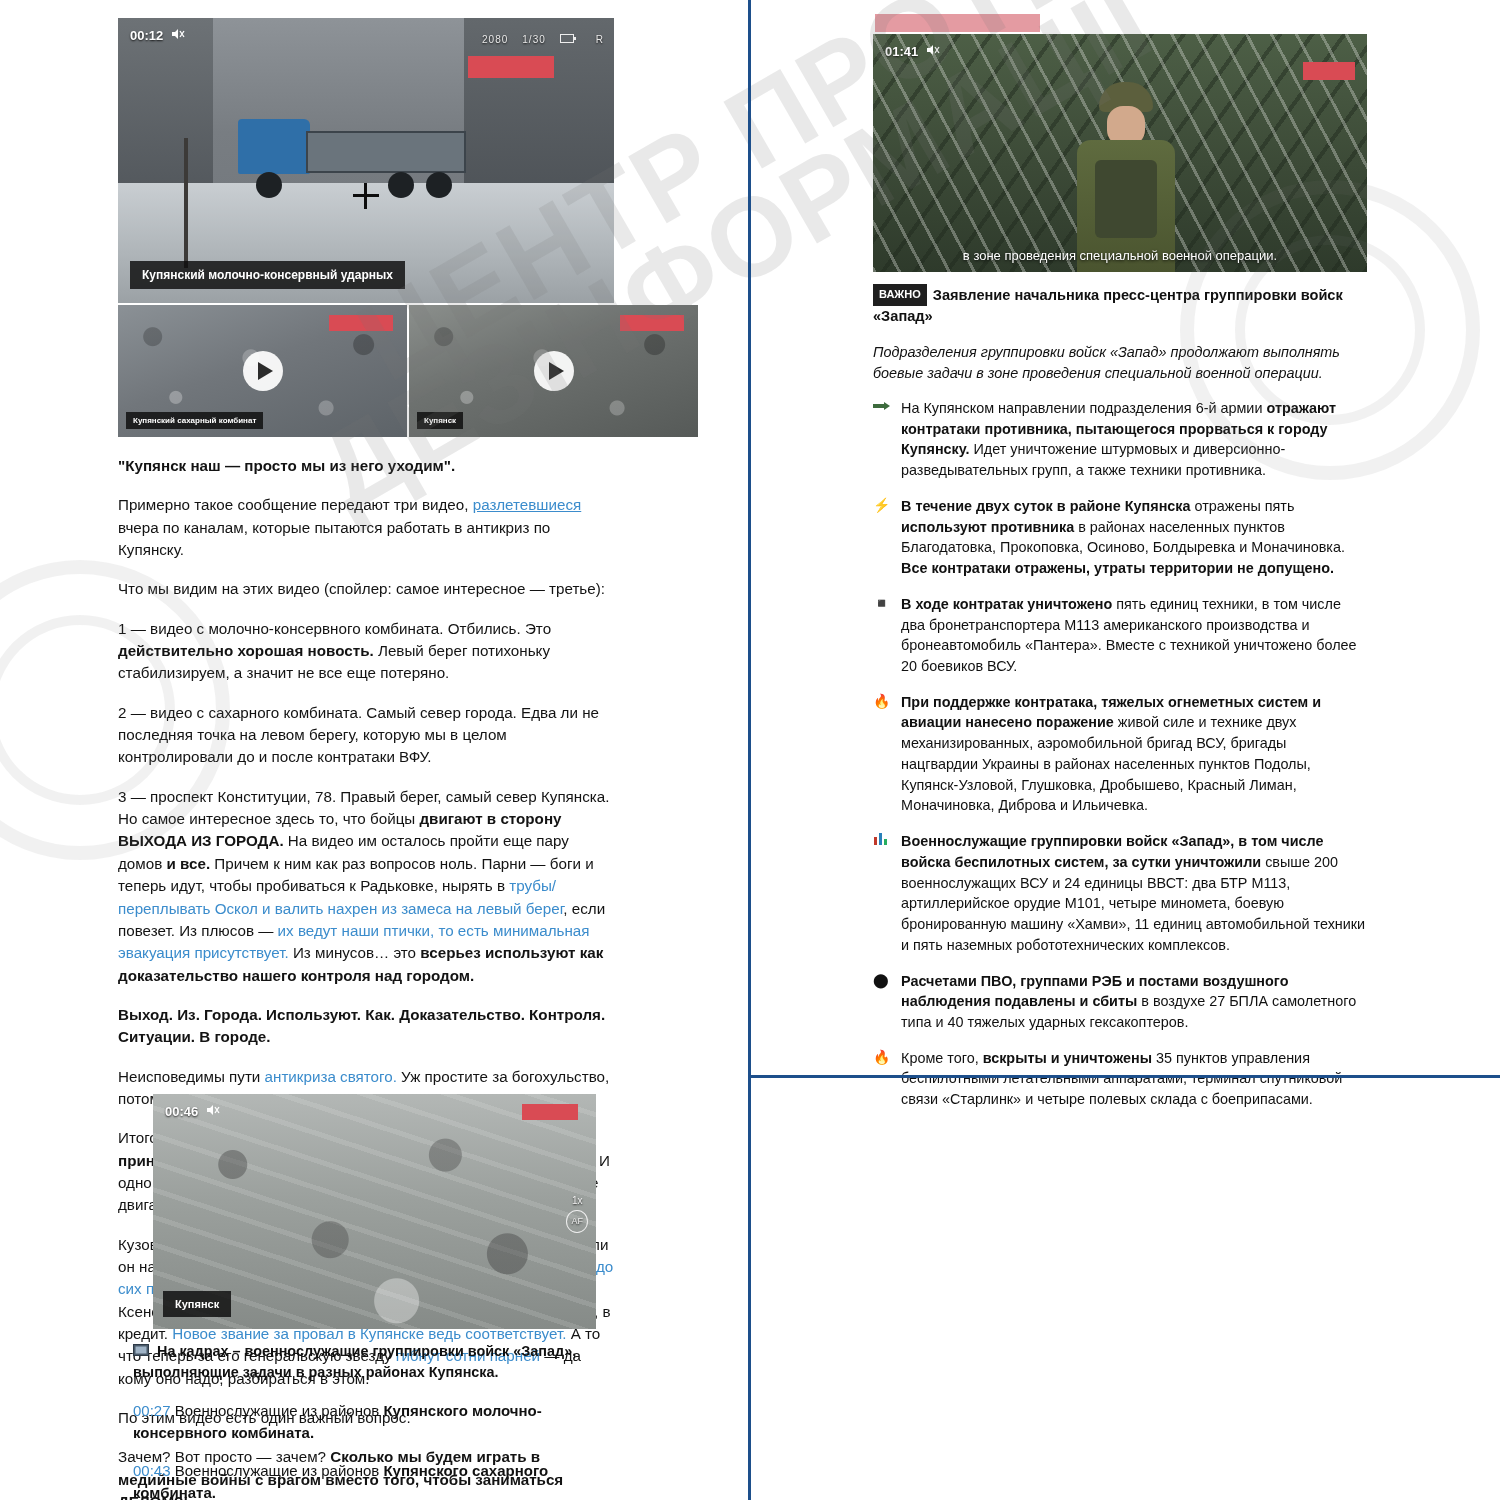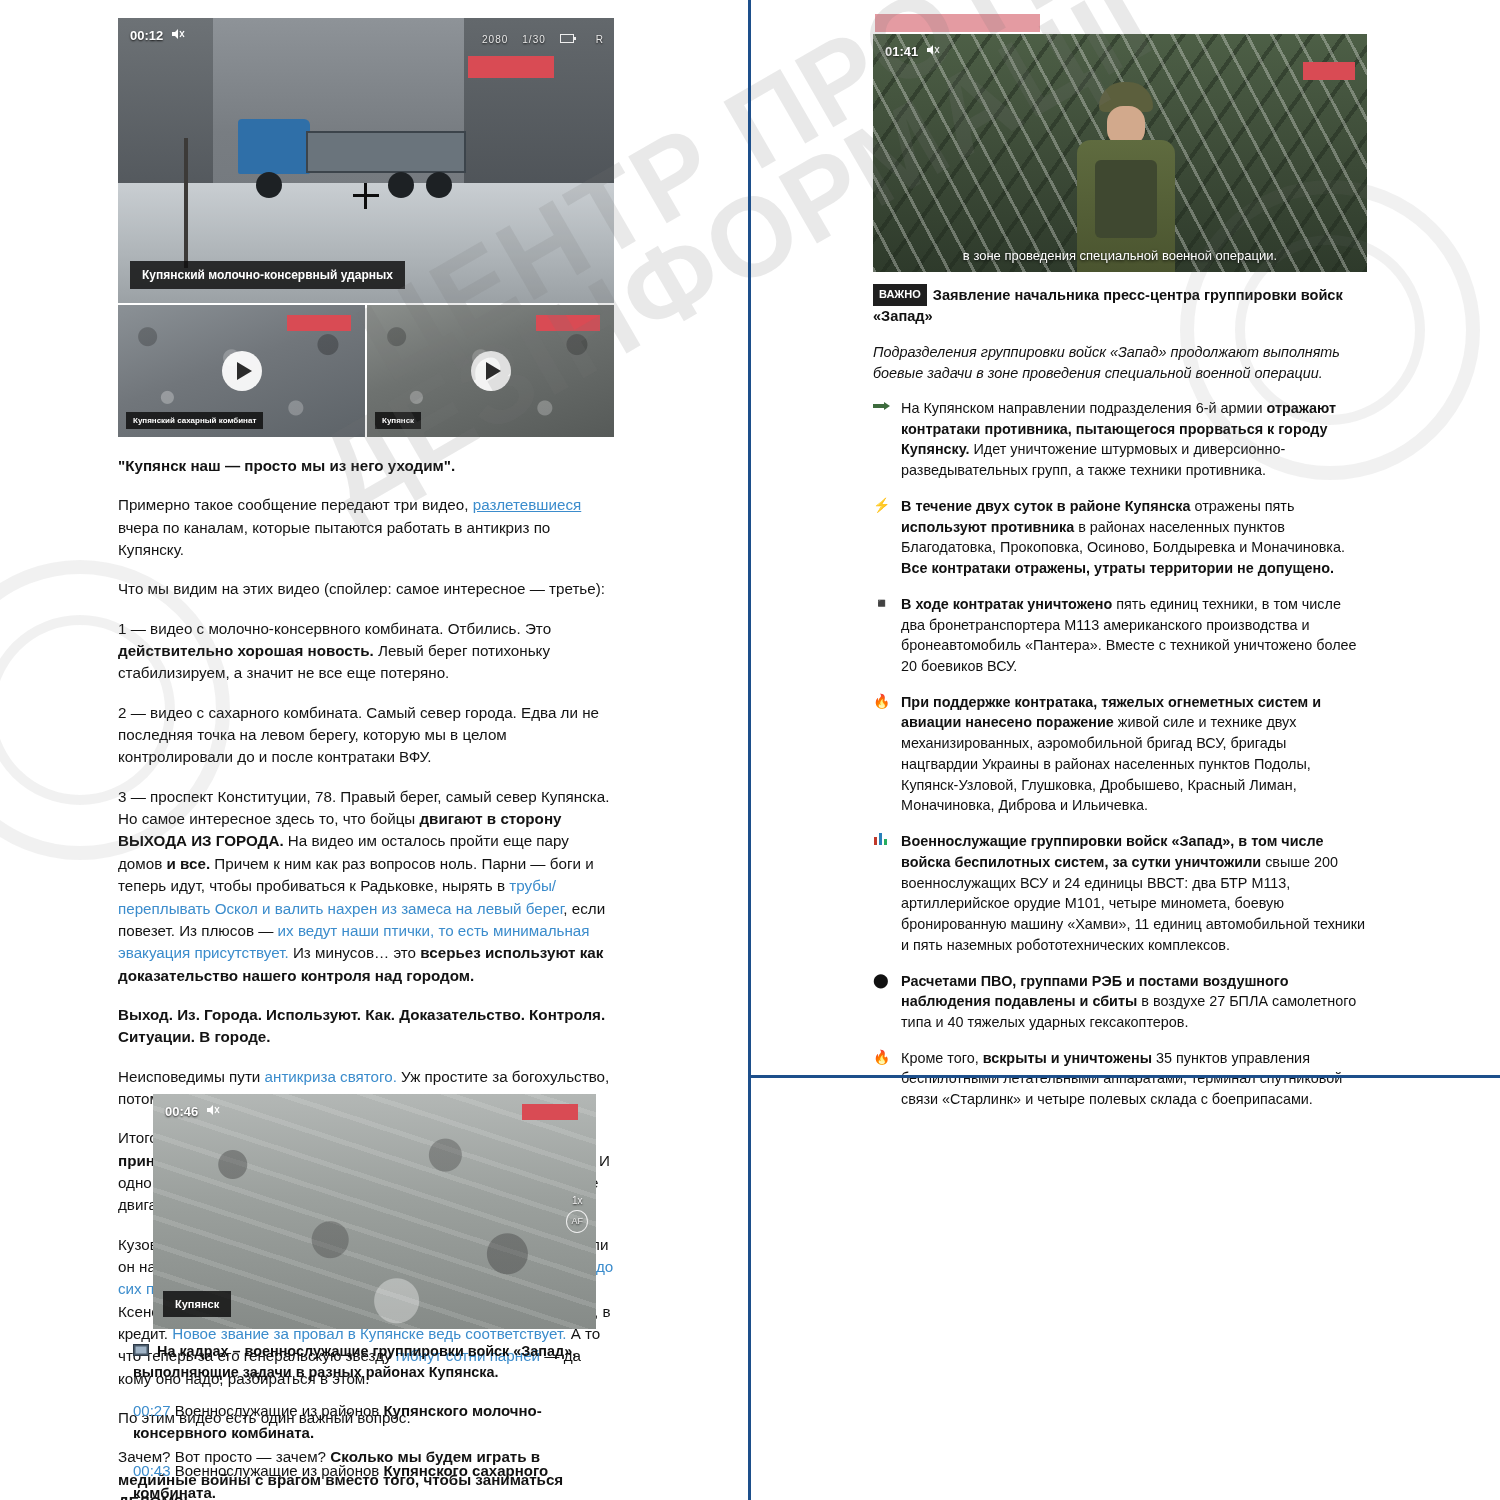--- a/index.html
+++ b/index.html
@@ -153,21 +153,21 @@
     text-shadow: 0 1px 2px rgba(0,0,0,.8);
   }
   .osd-rec { margin-left: 6px; }
   .caption-chip {
     position: absolute; left: 12px; bottom: 14px;
     background: rgba(12,12,12,.82);
     color: #fff; font-size: 12px; font-weight: bold;
     padding: 7px 12px; z-index: 4;
   }
   .media-row {
-    display: flex; width: 496px; height: 132px; margin-top: 2px; gap: 2px;
+    display: flex; width: 580px; height: 132px; margin-top: 2px; gap: 2px;
   }
   .thumb {
     position: relative; flex: 1; overflow: hidden;
     background: #9aa0a4;
   }
   .thumb.t1 { background: linear-gradient(160deg,#8b9196 0%,#71767b 45%,#5d6368 100%); }
   .thumb.t2 { background: linear-gradient(160deg,#8b8f8c 0%,#6e7270 40%,#565a58 100%); }
   .thumb .rubble {
     position: absolute; inset: 0;
     background:

